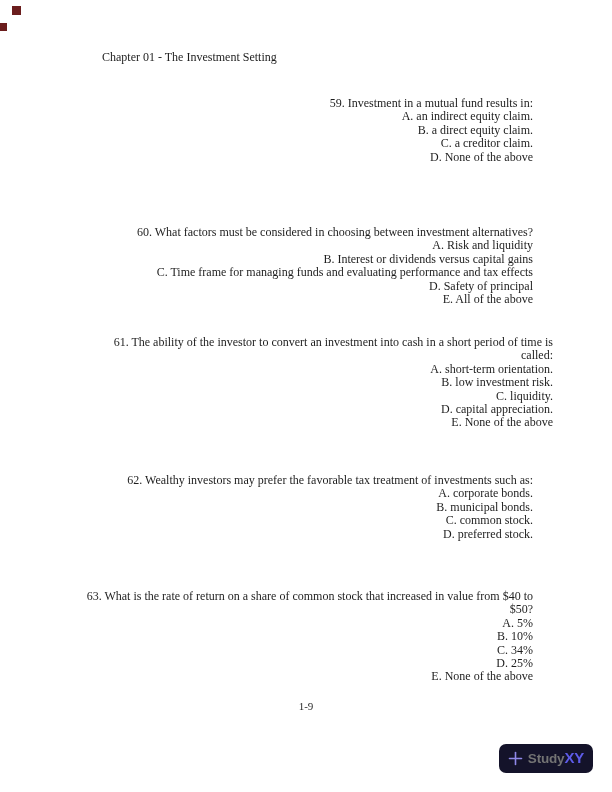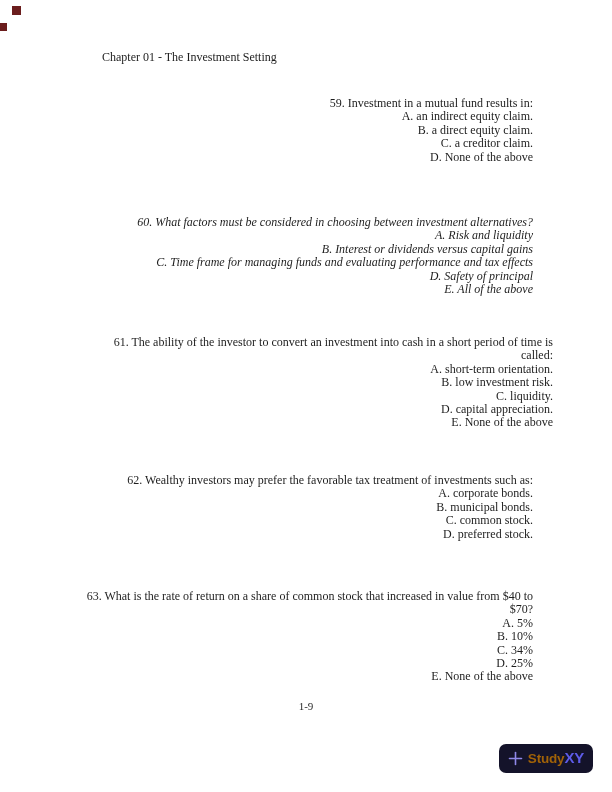--- a/index.html
+++ b/index.html
@@ -26,21 +26,21 @@
     top: 51px;
     width: 447px;
     margin-left: 16px;
   }
   .question {
     position: absolute;
     left: 86px;
     width: 447px;
   }
   .q0 { top: 97px; }
-  .q1 { top: 216px; font-style: italic; }
+  .q1 { top: 226px; }
   .q2 { top: 336px; margin-left: 20px; }
   .q3 { top: 474px; }
   .q4 { top: 590px; }
   .qtext, .opt { margin: 0; padding: 0; text-align: right; }
   .page-number {
     position: absolute;
     left: 0;
     top: 700px;
     width: 612px;
     text-align: center;
@@ -59,21 +59,21 @@
     padding: 0 9px;
     gap: 5px;
     box-sizing: border-box;
     font-family: "Liberation Sans", sans-serif;
   }
   .logo-badge .plus-wrap {
     display: flex;
     align-items: center;
   }
   .logo-study {
-    color: #a16207;
+    color: #737373;
     font-weight: 700;
     font-size: 13.5px;
     letter-spacing: -0.2px;
   }
   .logo-xy {
     color: #5d5be8;
     font-weight: 700;
     font-size: 15px;
     letter-spacing: -0.2px;
   }
@@ -116,21 +116,21 @@
 
   <section class="question q3">
     <div class="qtext">62. Wealthy investors may prefer the favorable tax treatment of investments such as:</div>
     <div class="opt">A. corporate bonds.</div>
     <div class="opt">B. municipal bonds.</div>
     <div class="opt">C. common stock.</div>
     <div class="opt">D. preferred stock.</div>
   </section>
 
   <section class="question q4">
-    <div class="qtext">63. What is the rate of return on a share of common stock that increased in value from $40 to $70?</div>
+    <div class="qtext">63. What is the rate of return on a share of common stock that increased in value from $40 to $50?</div>
     <div class="opt">A. 5%</div>
     <div class="opt">B. 10%</div>
     <div class="opt">C. 34%</div>
     <div class="opt">D. 25%</div>
     <div class="opt">E. None of the above</div>
   </section>
 
   <div class="page-number">1-9</div>
 
   <div class="logo-badge">

